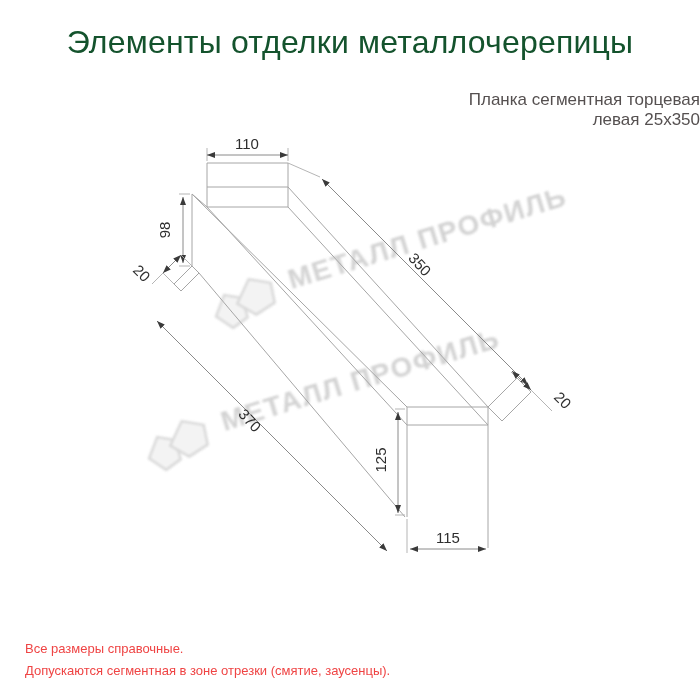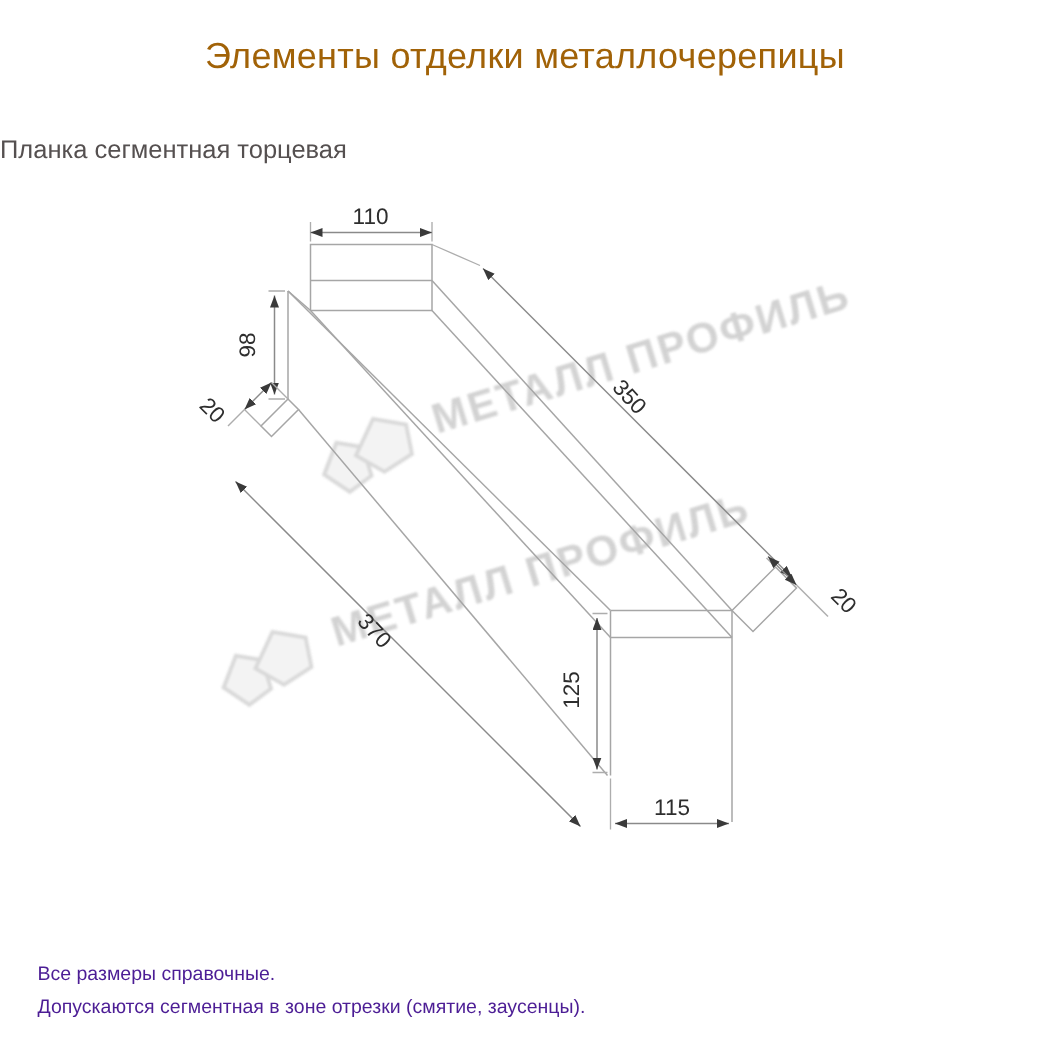--- a/index.html
+++ b/index.html
@@ -2,47 +2,48 @@
 <html><head>
 <meta charset="utf-8">
 <style>
   html,body{margin:0;padding:0;}
   body{
     width:700px;height:700px;background:#ffffff;position:relative;overflow:hidden;
     font-family:"Liberation Sans","DejaVu Sans",sans-serif;
   }
   .page-title{
     position:absolute;top:24px;left:0;width:700px;text-align:center;
-    font-size:24px;color:#a16207;letter-spacing:0.2px;
+    font-size:32px;color:#14532d;letter-spacing:0.2px;
   }
   .subtitle{
-    position:absolute;top:90px;left:0;width:700px;text-align:left;
+    position:absolute;top:90px;left:0;width:700px;text-align:right;
     font-size:17px;line-height:20px;color:#555050;
   }
   .footer{
     position:absolute;left:25px;top:638px;width:650px;
-    font-size:13px;line-height:22px;color:#4c1d95;
+    font-size:13px;line-height:22px;color:#ef4444;
   }
   svg.drawing{position:absolute;left:0;top:0;}
   .outline{stroke:#a6a6a6;stroke-width:1;fill:none;}
   .dimline{stroke:#8a8a8a;stroke-width:1;fill:none;}
   .extline{stroke:#adadad;stroke-width:0.9;fill:none;}
   .dimtext{fill:#2e2e2e;font-size:15px;font-family:"Liberation Sans","DejaVu Sans",sans-serif;}
   .wm{opacity:0.85;filter:blur(0.8px);}
   .wm text{fill:#cbcbcb;font-weight:bold;font-size:28px;letter-spacing:1.5px;
     font-family:"Liberation Sans","DejaVu Sans",sans-serif;}
   .wm .lg{fill:#f2f2f2;stroke:#d2d2d2;stroke-width:2.5;}
 </style>
 </head>
 <body>
 
 <div class="page-title">Элементы отделки металлочерепицы</div>
 
 <div class="subtitle">
   <div>Планка сегментная торцевая</div>
+  <div>левая 25x350</div>
 </div>
 
 <svg class="drawing" width="700" height="700" viewBox="0 0 700 700">
   <defs>
     <marker id="arr" orient="auto-start-reverse" markerWidth="10" markerHeight="8" refX="8" refY="3" markerUnits="userSpaceOnUse">
       <path d="M0,0 L8,3 L0,6 Z" fill="#3a3a3a"></path>
     </marker>
   </defs>
 
   <g class="wm" transform="translate(212,303) rotate(-17)">

